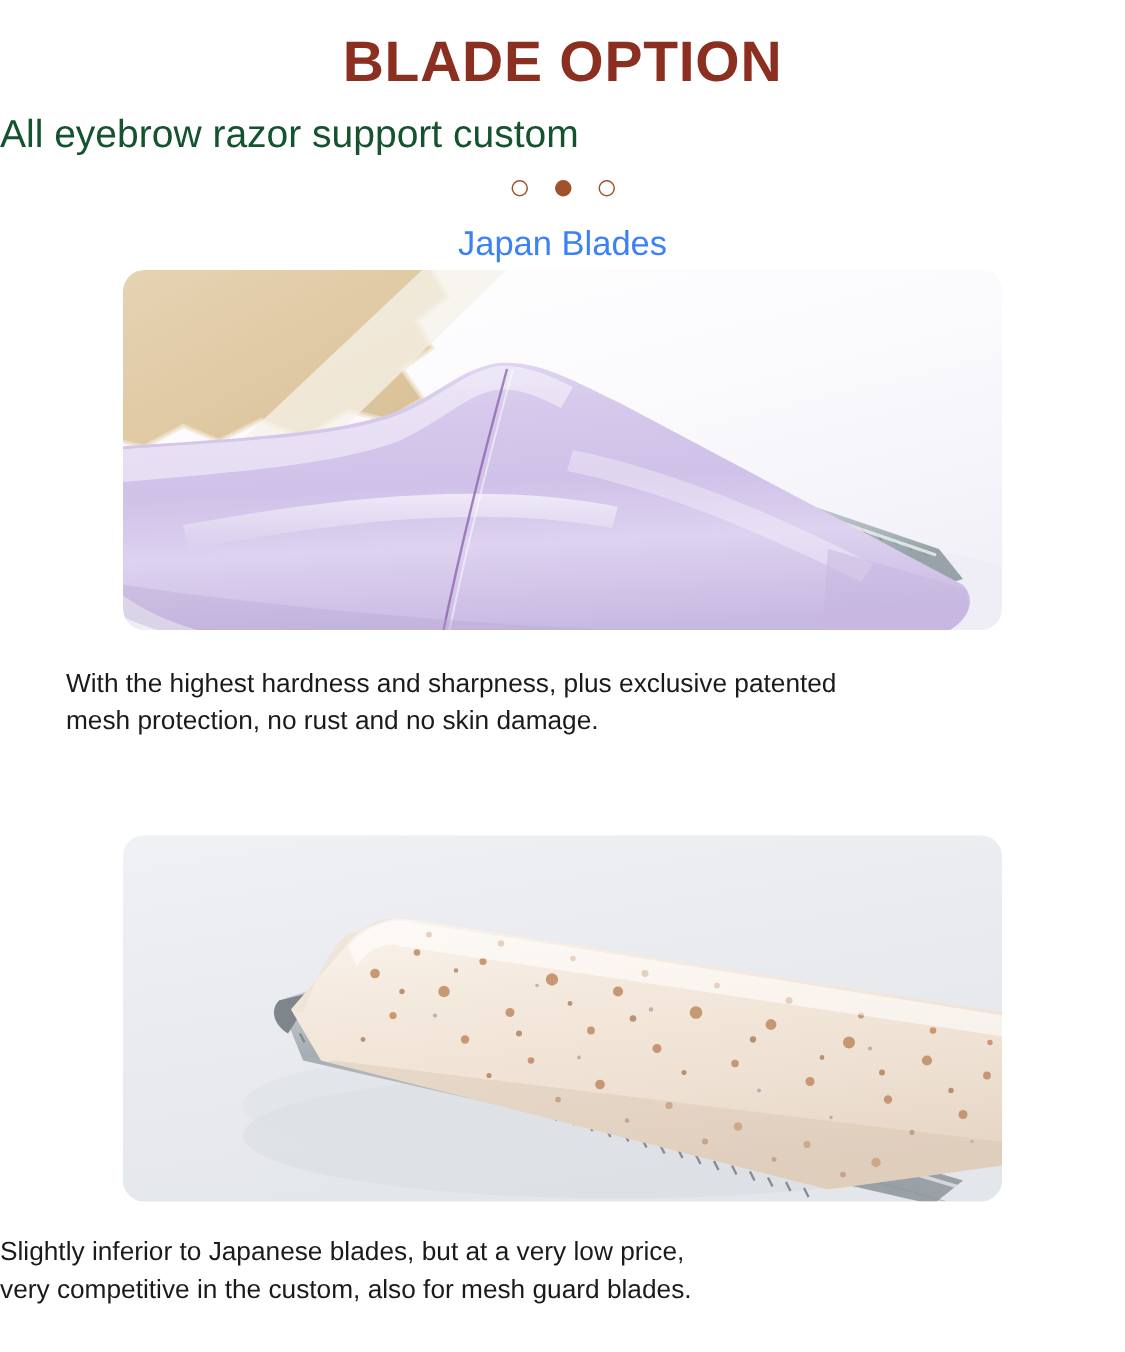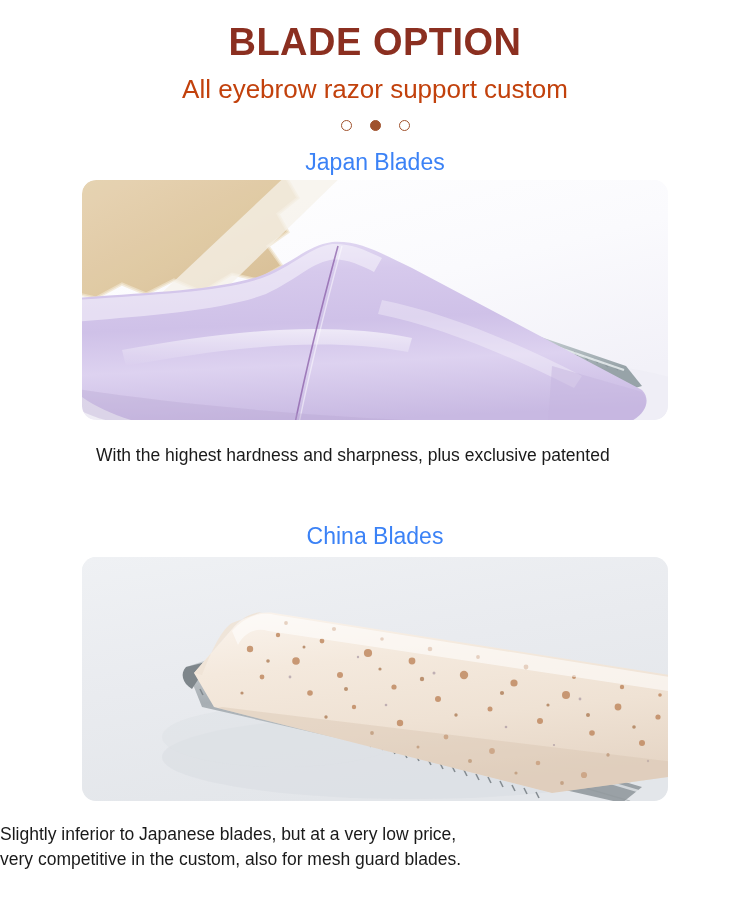--- a/index.html
+++ b/index.html
@@ -30,24 +30,24 @@
     font-weight: bold;
     letter-spacing: 0.5px;
     color: #8b2f20;
     line-height: 1.1;
   }
   .subtitle {
     position: absolute;
     top: 74px;
     left: 0;
     width: 750px;
-    text-align: center;
+    text-align: left;
     font-size: 26px;
     font-weight: 300;
-    color: #c2410c;
+    color: #14532d;
     line-height: 1.2;
   }
 
   
   .dots {
     position: absolute;
     top: 120px;
     left: 0;
     width: 750px;
     display: flex;
@@ -104,21 +104,21 @@
   
   .caption {
     position: absolute;
     left: 0;
     width: 750px;
     color: #1a1a1a;
     font-size: 17.5px;
     line-height: 1.42;
     font-weight: 400;
   }
-  #caption-japan { top: 443px; text-align: left; padding-left: 96px; width: 600px; }
+  #caption-japan { top: 443px; text-align: left; padding-left: 44px; width: 600px; }
   #caption-china { top: 822px; }
   .caption .line { display: block; white-space: nowrap; }
 </style>
 </head>
 <body>
 
 <div class="page">
 
   <div class="title">BLADE OPTION</div>
   <div class="subtitle">All eyebrow razor support custom</div>
@@ -205,23 +205,23 @@
 
         <path d="M -30 205 C 80 224, 260 240, 430 244 L 120 252 C 40 252, -20 232, -30 205 Z" fill="#b6a6d2" opacity="0.35"></path>
 
         <path d="M 470 186 L 560 212 C 570 224, 558 242, 530 244 L 466 244 Z" fill="#c5b6e0" opacity="0.5"></path>
       </g>
     </svg>
   </div>
 
   <div class="caption" id="caption-japan">
     <span class="line">With the highest hardness and sharpness, plus exclusive patented</span>
-  </div>
-
-  <div class="section-heading" id="heading-china">China Blades</div>
+    <span class="line">mesh protection, no rust and no skin damage.</span>
+  </div>
+
 
   <div class="photo" id="photo-china">
     <svg viewBox="0 0 586 244" preserveAspectRatio="none">
       <defs>
         <linearGradient id="cbg" x1="0" y1="0" x2="0.4" y2="1">
           <stop offset="0%" stop-color="#eff1f4"></stop>
           <stop offset="50%" stop-color="#e9ebef"></stop>
           <stop offset="100%" stop-color="#e3e6ea"></stop>
         </linearGradient>
         <linearGradient id="chandle" x1="0.1" y1="0" x2="0.4" y2="1">

